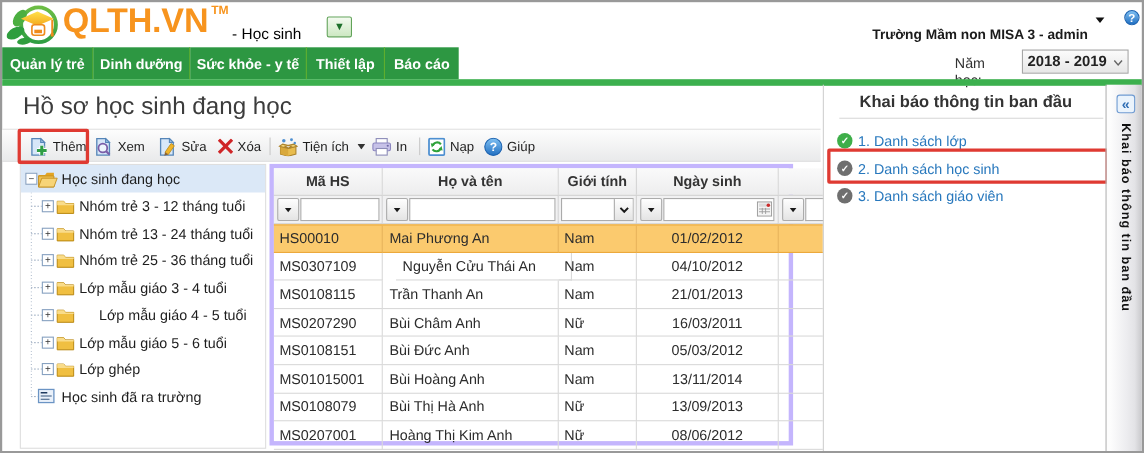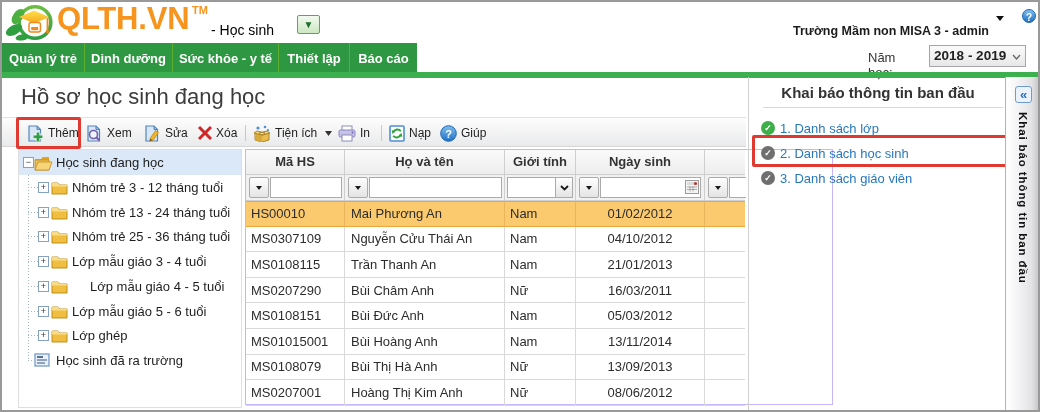--- a/index.html
+++ b/index.html
@@ -52,22 +52,22 @@
   .trow { position:absolute; left:0; width:222px; height:25px; display:flex; align-items:center;
           font-size:13px; color:#1e1e1e; }
   .trow.sel { background:#dbe8f7; }
   .stub { position:absolute; left:9px; top:12px; width:11px; height:1px;
          background-image:linear-gradient(to right,#a8b6c8 1.2px,transparent 1.2px); background-size:3px 1px; }
   .exp { position:absolute; width:11px; height:11px; background:#fff;
          border:1px solid #87a1c0; font-size:9px; line-height:9px; text-align:center;
          color:#333; }
 
   
-  #grid { left:243px; top:147px; width:588px; height:256px; background:#fff;
-          border:1px solid #c4b5fd; }
+  #grid { left:243px; top:147px; width:476px; height:256px; background:#fff;
+          border:4px solid #c4b5fd; }
   .gh { position:absolute; top:0; height:24px; background:linear-gradient(#fafafa,#ededee);
         border-right:1px solid #cfcfcf; font-size:13px; font-weight:bold; color:#333;
         text-align:center; line-height:24px; }
   .gf { position:absolute; top:24px; height:27px; background:#f1f1f2;
         border-right:1px solid #cfcfcf; border-top:1px solid #cfcfcf; border-bottom:1px solid #cfcfcf; }
   .grow { position:absolute; left:0; width:499px; height:25.6px; }
   .cell { position:absolute; top:0; height:100%; font-size:13px; color:#2c2c2c;
           border-right:1px solid #d9d9d9; border-bottom:1px solid #d9d9d9;
           display:flex; align-items:center; }
   .orow { background:#fbca6e; border-top:1px solid #eca93c; }
@@ -368,21 +368,21 @@
 
     <div class="grow orow" style="top:51px">
       <div class="cell" style="left:0;width:99px;padding-left:5px">HS00010</div>
       <div class="cell" style="left:99px;width:160px;padding-left:6px">Mai Phương An</div>
       <div class="cell" style="left:259px;width:71px;padding-left:5px">Nam</div>
       <div class="cell" style="left:330px;width:129px;justify-content:center">01/02/2012</div>
       <div class="cell" style="left:459px;width:40px;border-right:none"></div>
     </div>
     <div class="grow" style="top:76.6px">
       <div class="cell" style="left:0;width:99px;padding-left:5px">MS0307109</div>
-      <div class="cell" style="left:99px;width:160px;padding-left:6px">Nguyễn Cửu Thái An</div>
+      <div class="cell" style="left:111px;width:160px;padding-left:6px">Nguyễn Cửu Thái An</div>
       <div class="cell" style="left:259px;width:71px;padding-left:5px">Nam</div>
       <div class="cell" style="left:330px;width:129px;justify-content:center">04/10/2012</div>
       <div class="cell" style="left:459px;width:40px;border-right:none"></div>
     </div>
     <div class="grow" style="top:102.2px">
       <div class="cell" style="left:0;width:99px;padding-left:5px">MS0108115</div>
       <div class="cell" style="left:99px;width:160px;padding-left:6px">Trần Thanh An</div>
       <div class="cell" style="left:259px;width:71px;padding-left:5px">Nam</div>
       <div class="cell" style="left:330px;width:129px;justify-content:center">21/01/2013</div>
       <div class="cell" style="left:459px;width:40px;border-right:none"></div>

